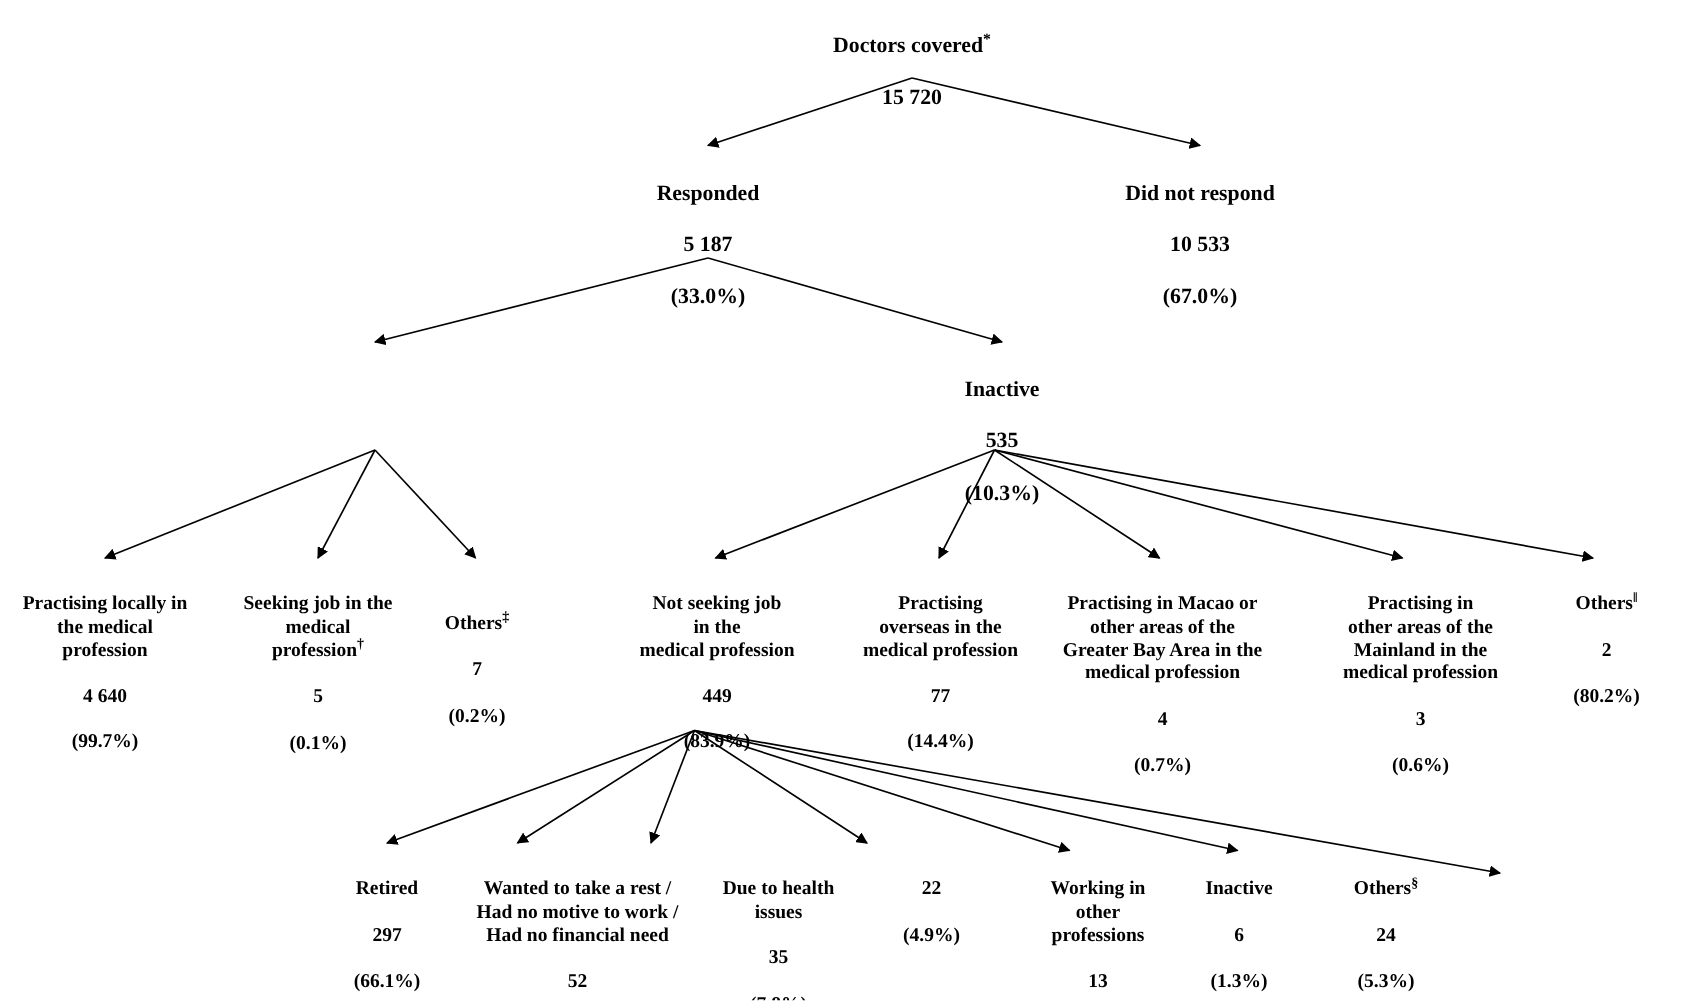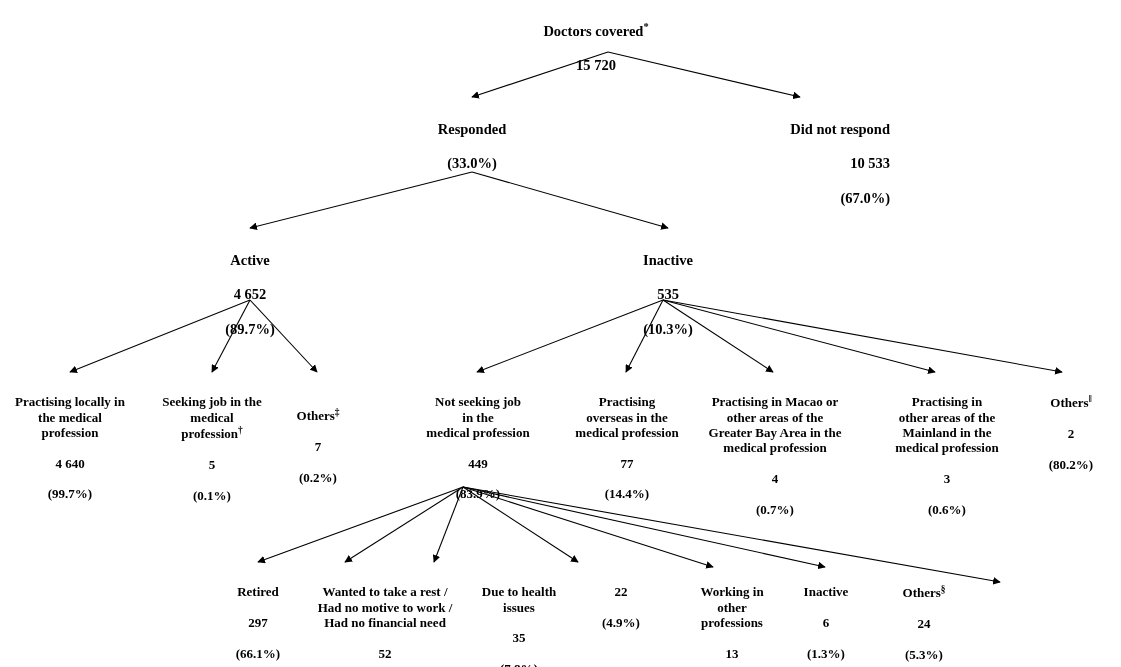--- a/index.html
+++ b/index.html
@@ -82,41 +82,37 @@
       <line x1="463" y1="487" x2="258" y2="562"></line>
       <line x1="463" y1="487" x2="345" y2="562"></line>
       <line x1="463" y1="487" x2="434" y2="562"></line>
       <line x1="463" y1="487" x2="578" y2="562"></line>
       <line x1="463" y1="487" x2="713" y2="567"></line>
       <line x1="463" y1="487" x2="825" y2="567"></line>
       <line x1="463" y1="487" x2="1000" y2="582"></line>
     </g>
   </svg>
 
-  <div class="node" style="left:496px; top:4px; width:200px; font-size:14.5px;">
+  <div class="node" style="left:508px; top:4px; width:200px; font-size:14.5px;">
     <span class="lbl"><span>Doctors covered</span><span class="sup">*</span></span>
     <span class="val">15 720</span>
   </div>
 
   <div class="node" style="left:382px; top:104px; width:180px; font-size:14.5px;">
     <span class="lbl">Responded</span>
+    <span class="val">5 187</span>
     <span class="pct">(33.0%)</span>
   </div>
 
-  <div class="node" style="left:710px; top:104px; width:180px; font-size:14.5px;text-align:right;">
+  <div class="node" style="left:710px; top:104px; width:180px; font-size:14.5px;">
     <span class="lbl">Did not respond</span>
     <span class="val">10 533</span>
     <span class="pct">(67.0%)</span>
   </div>
 
-  <div class="node" style="left:170px; top:235px; width:160px; font-size:14.5px;">
-    <span class="lbl">Active</span>
-    <span class="val">4 652</span>
-    <span class="pct">(89.7%)</span>
-  </div>
 
   <div class="node" style="left:588px; top:235px; width:160px; font-size:14.5px;">
     <span class="lbl">Inactive</span>
     <span class="val">535</span>
     <span class="pct">(10.3%)</span>
   </div>
 
   <div class="node" style="left:2px; top:379px; width:136px; font-size:13px;">
     <span class="lbl">Practising locally in
 the medical

